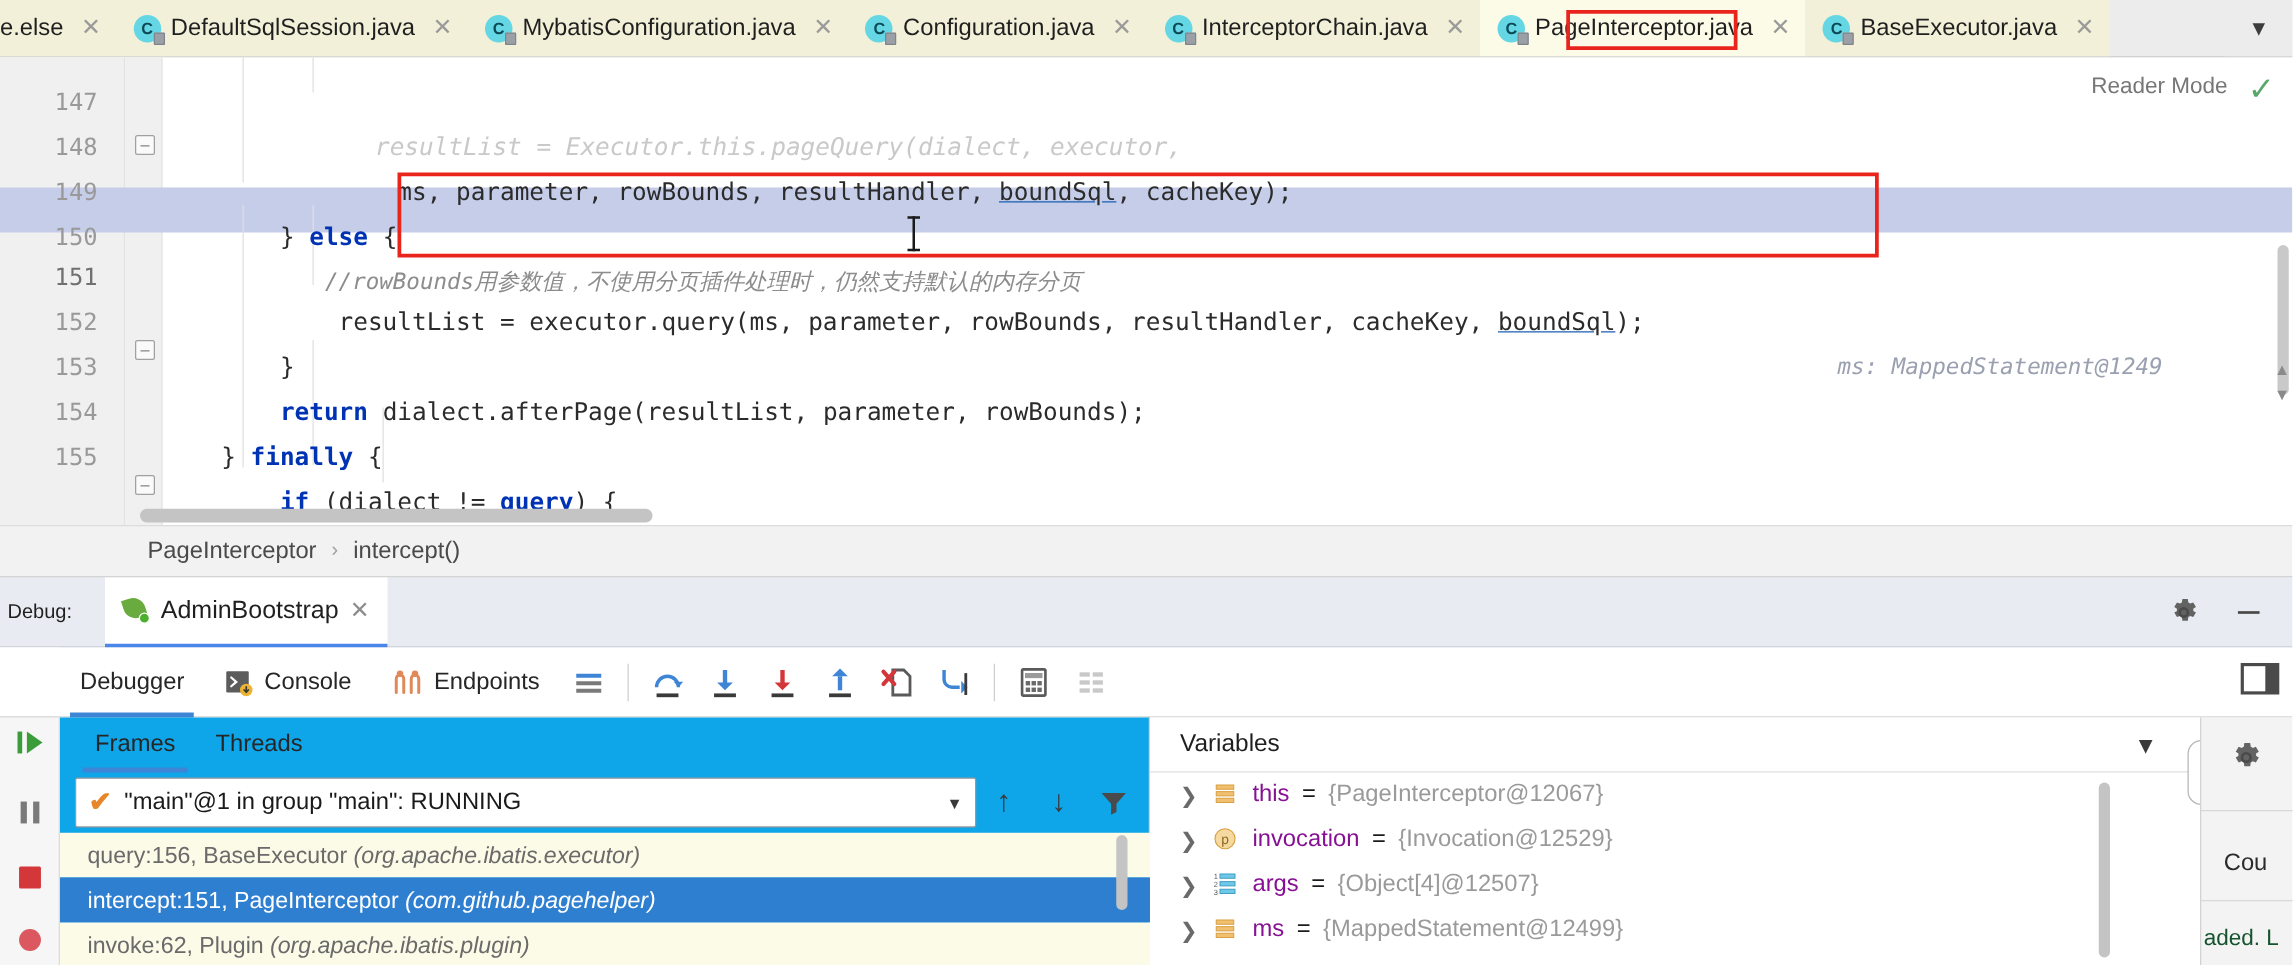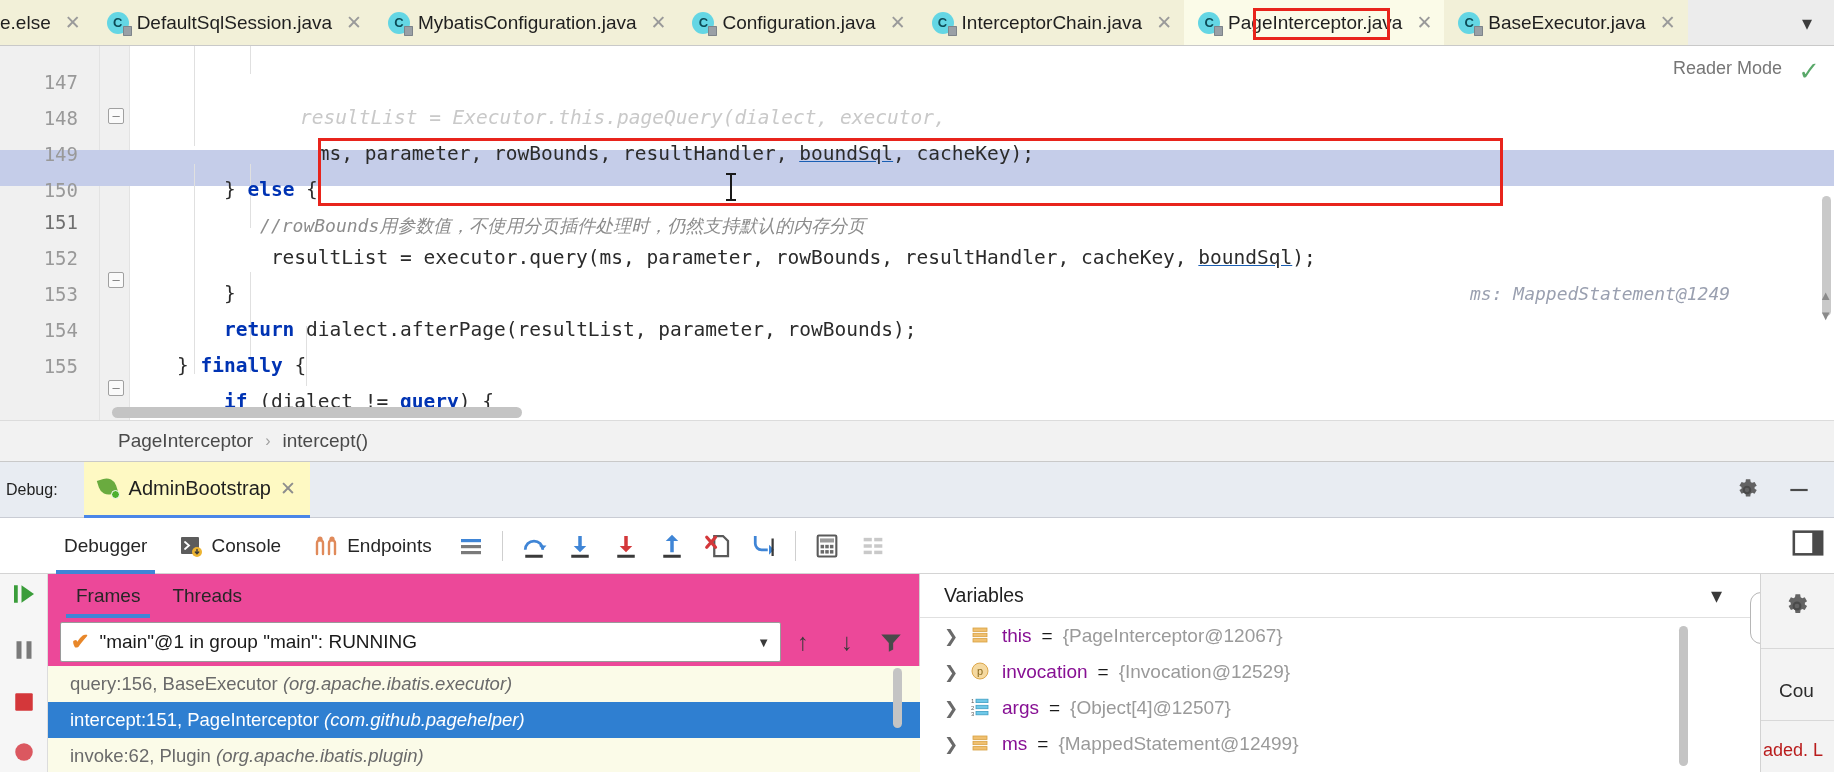--- a/index.html
+++ b/index.html
@@ -133,21 +133,21 @@
 
   
   .debughdr{
     position:absolute; left:0; top:462px; width:1834px; height:56px;
     background:#e8ecf2; display:flex; align-items:center;
     border-bottom:1px solid #c9ccd4;
   }
   .debuglabel{ margin-left:6px; font-size:16px; color:#1f1f1f; }
   .runtab{
     margin-left:26px; height:56px; display:flex; align-items:center; gap:9px;
-    padding:0 14px; background:#fef9c3; border-bottom:3px solid #4a86e8;
+    padding:0 14px; background:#ffffff; border-bottom:3px solid #4a86e8;
     font-size:20px; color:#1f1f1f;
   }
   .leaficon{
     width:22px;height:22px;position:relative; flex:0 0 auto;
   }
   .leaficon .leaf{
     position:absolute; left:1px; top:1px; width:17px;height:17px;
     background:#6aab3f; border-radius:0 60% 0 60%; transform:rotate(-18deg);
   }
   .leaficon .dot{
@@ -179,21 +179,21 @@
   .dbgtab.active::after{
     content:""; position:absolute; left:8px; right:8px; bottom:0; height:4px; background:#3f85d6;
   }
   .tbsep{ width:1px;height:30px;background:#cfcfcf; margin:0 8px; }
   .tbicon{ width:46px; height:56px; display:flex;align-items:center;justify-content:center; }
   svg{ display:block; }
 
   
   .framespanel{
     position:absolute; left:48px; top:574px; width:872px; height:198px;
-    background:#ec4899; border-right:1px solid #d2d2d2;
+    background:#0ea5e9; border-right:1px solid #d2d2d2;
   }
   .ftabs{ display:flex; align-items:center; height:44px; padding-left:12px; gap:0; }
   .ftab{
     padding:0 16px; height:44px; display:flex;align-items:center;
     font-size:19px; color:#262626; position:relative;
   }
   .ftab.active::after{
     content:""; position:absolute; left:6px; right:6px; bottom:0; height:4px; background:#3f85d6;
   }
   .threadrow{
@@ -250,21 +250,21 @@
     position:absolute; left:1760px; top:574px; width:74px; height:198px;
     background:#f3f3f3; border-left:1px solid #d2d2d2;
   }
   .rightstrip .gear2{
     position:absolute; left:22px; top:18px; font-size:26px; color:#4a4a4a;
   }
   .rightstrip .cou{
     position:absolute; left:18px; top:106px; font-size:19px; color:#2b2b2b;
   }
   .rightstrip .loaded{
-    position:absolute; left:2px; top:166px; font-size:18px; color:#b91c1c;
+    position:absolute; left:2px; top:166px; font-size:18px; color:#14532d;
   }
   .rightstrip .hsep{
     position:absolute; left:0; width:74px; height:1px; background:#d8d8d8;
   }
   .rsbracket{
     position:absolute; left:1750px; top:592px; width:22px; height:52px;
     border:1px solid #b6b6b6; border-radius:11px; background:#fff;
   }
   .railicon{ position:absolute; left:8px; width:32px; height:32px;
     display:flex;align-items:center;justify-content:center; }

